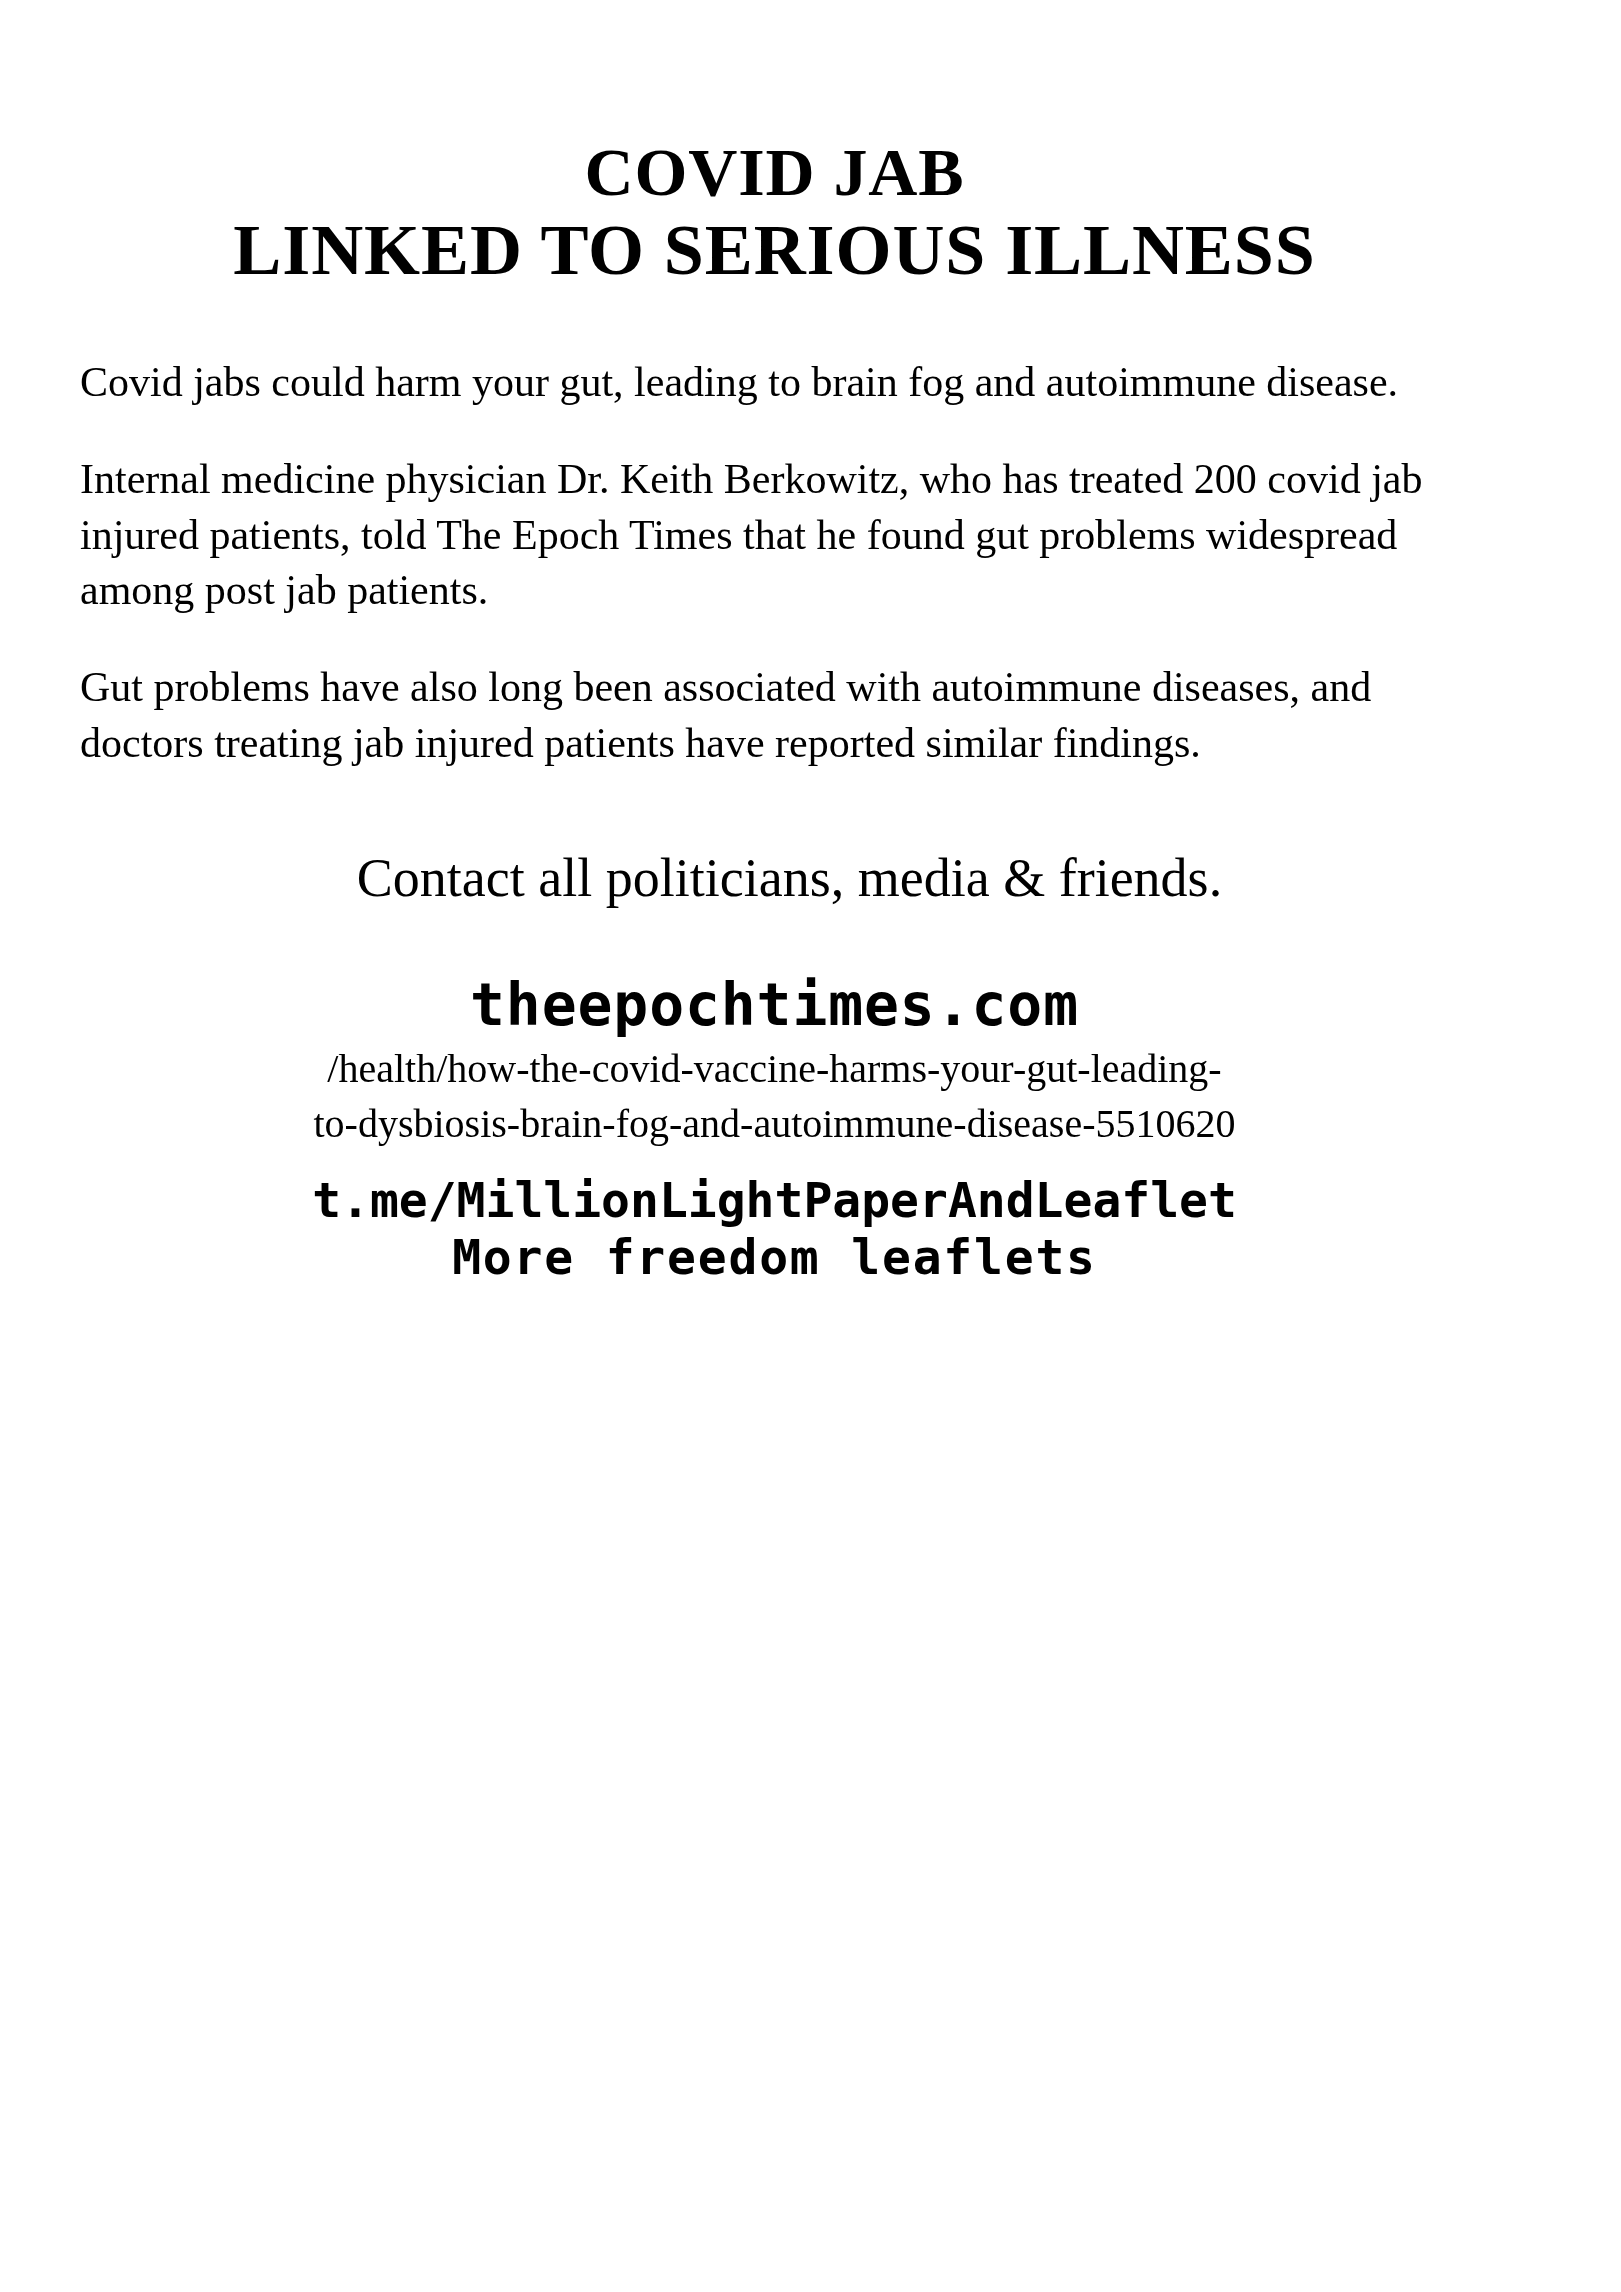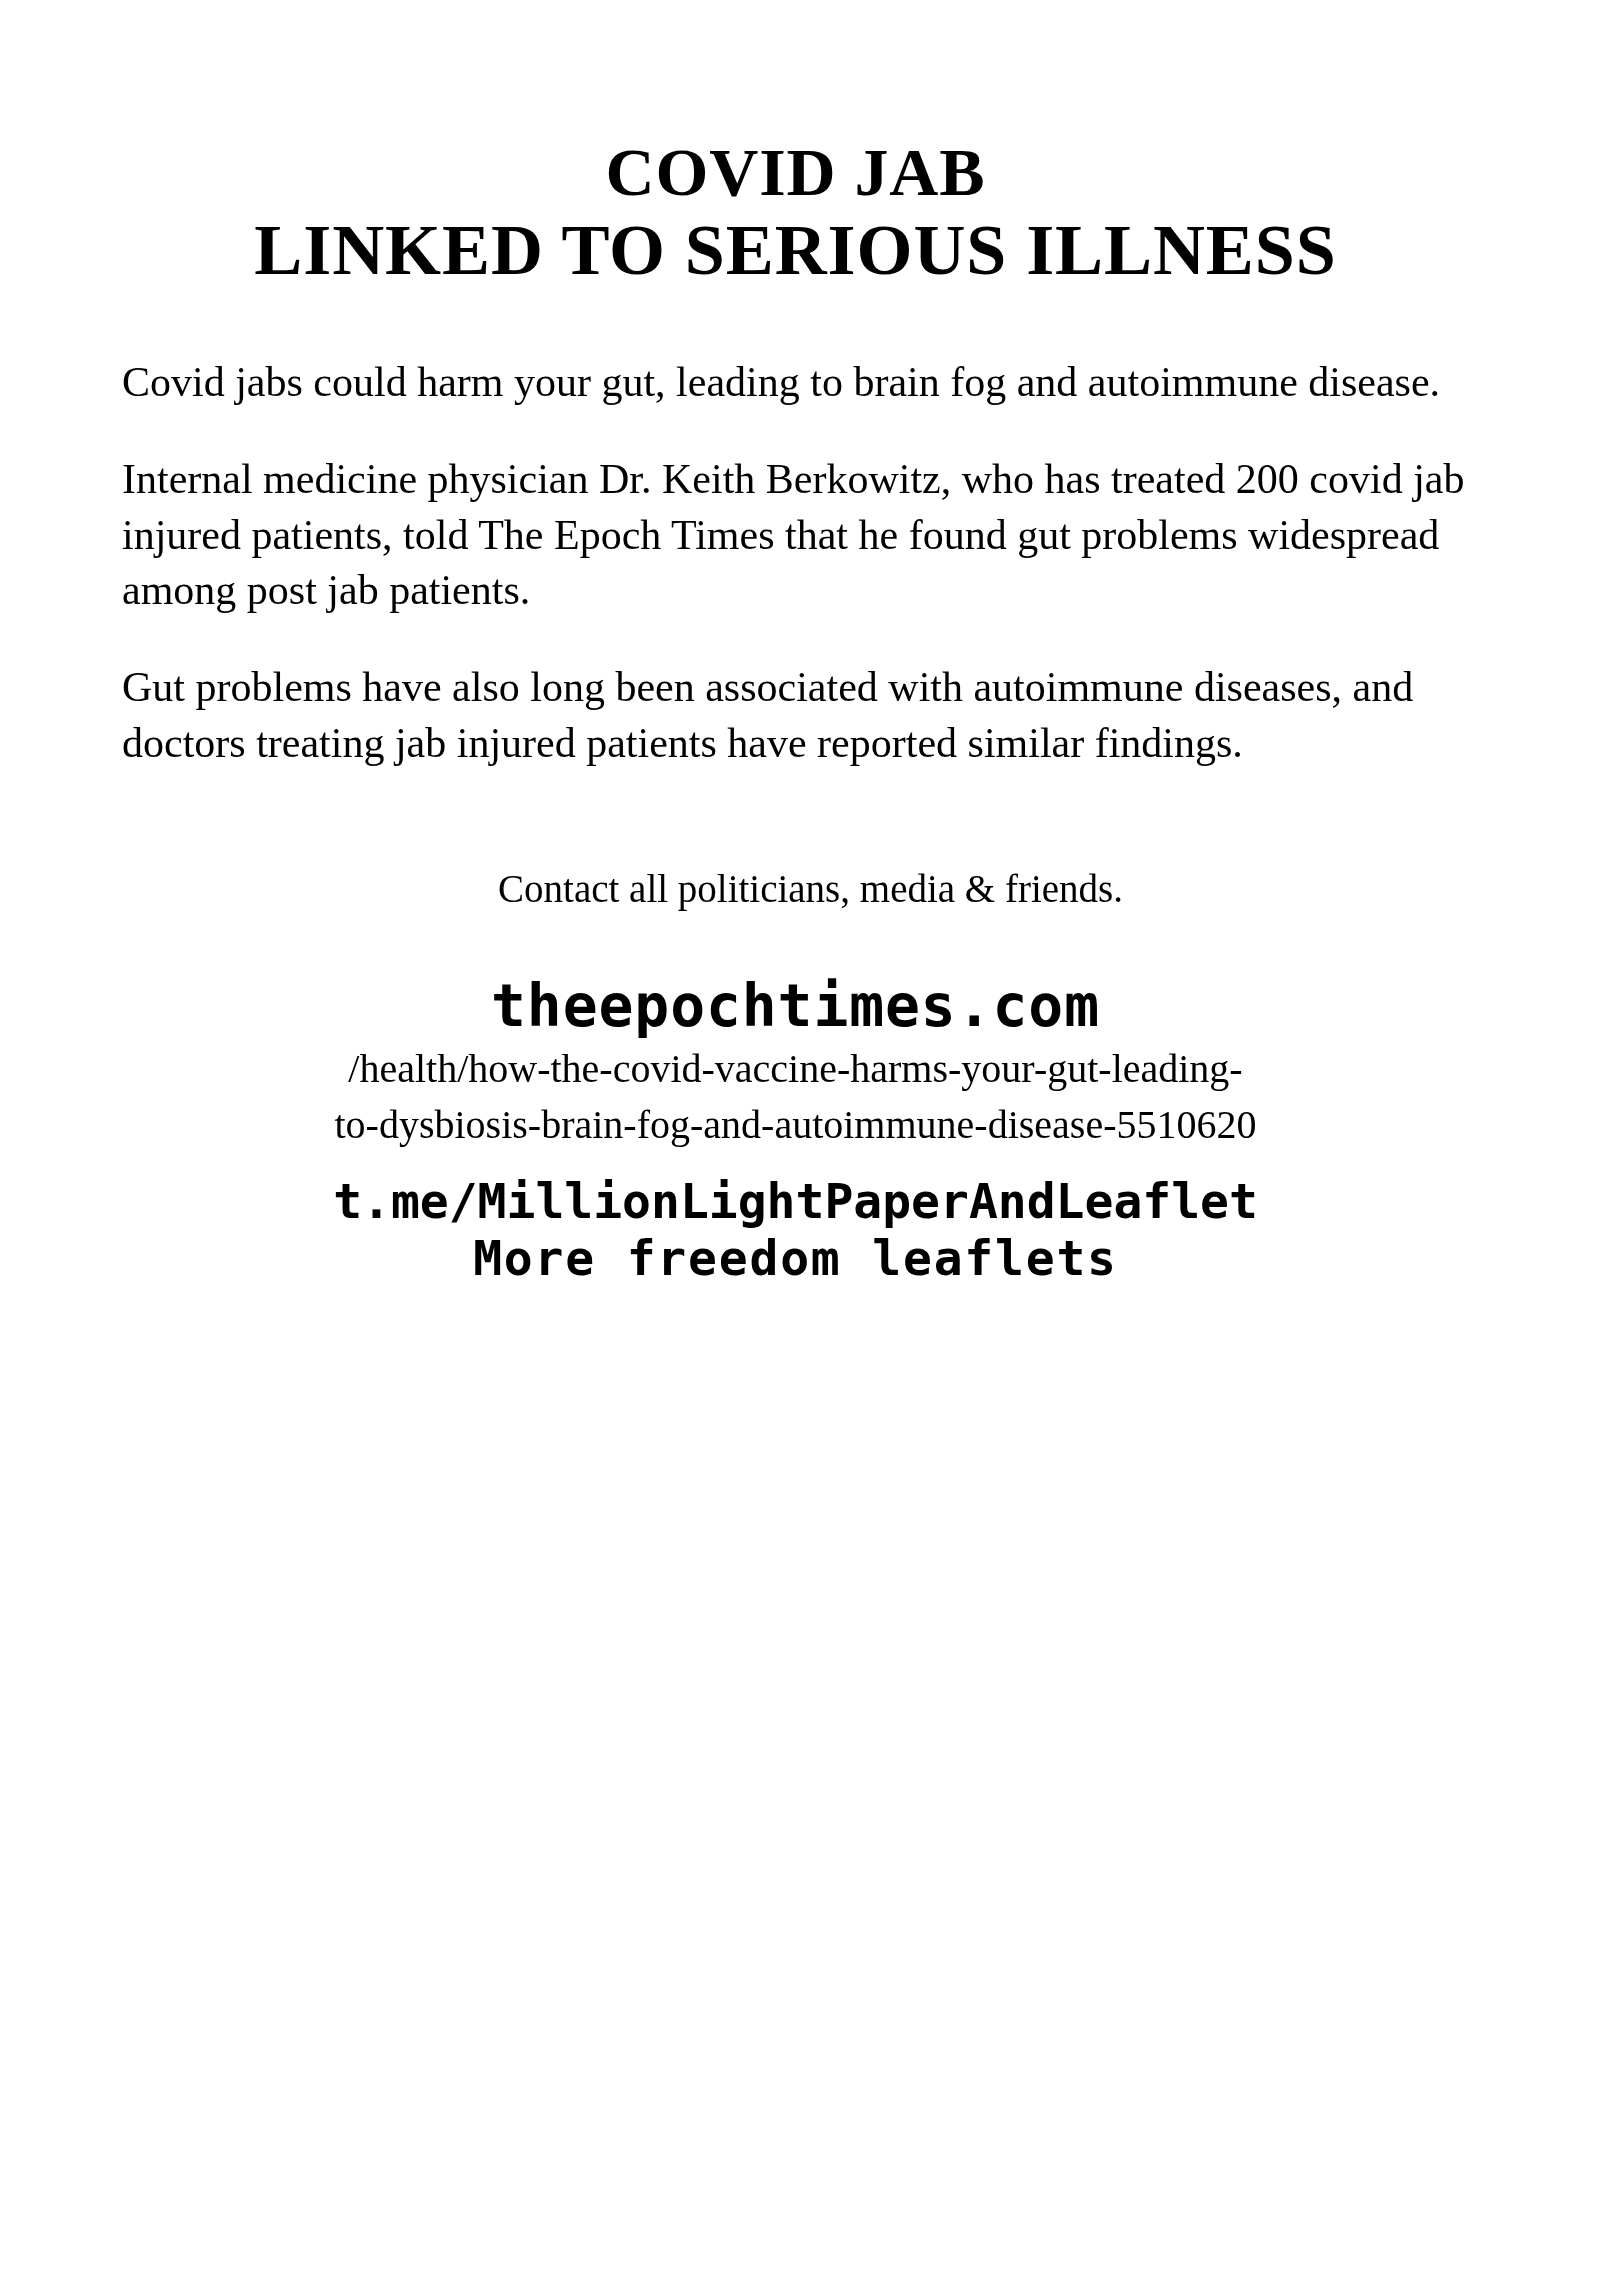--- a/index.html
+++ b/index.html
@@ -11,21 +11,21 @@
     width: 1621px;
     height: 2293px;
     overflow: hidden;
     font-family: "Liberation Serif", serif;
     color: #000000;
   }
   .page {
     width: 1621px;
     height: 1744px;
     box-sizing: border-box;
-    padding: 134px 134px 0 104px;
+    padding: 134px 134px 0 62px;
     position: relative;
   }
   .headline {
     text-align: center;
     font-family: "Liberation Serif", serif;
     font-weight: bold;
     font-size: 68px;
     line-height: 1.12;
     letter-spacing: 0.4px;
     margin: 0 0 0 0;
@@ -47,22 +47,22 @@
     line-height: 1.33;
     margin: 0 0 41px 0;
     text-align: left;
     padding-left: 18px;
     padding-right: 12.5px;
   }
   .para:last-child {
     margin-bottom: 0;
   }
   .call-block {
-    margin-top: 91px;
-    font-size: 39px;
+    margin-top: 70px;
+    font-size: 54px;
     line-height: 1.35;
     text-align: center;
     padding: 0 9px;
   }
   .call-block .cl1 {
     display: block;
     padding-left: 30px;
   }
   .call-block .cl2 {
     display: block;

